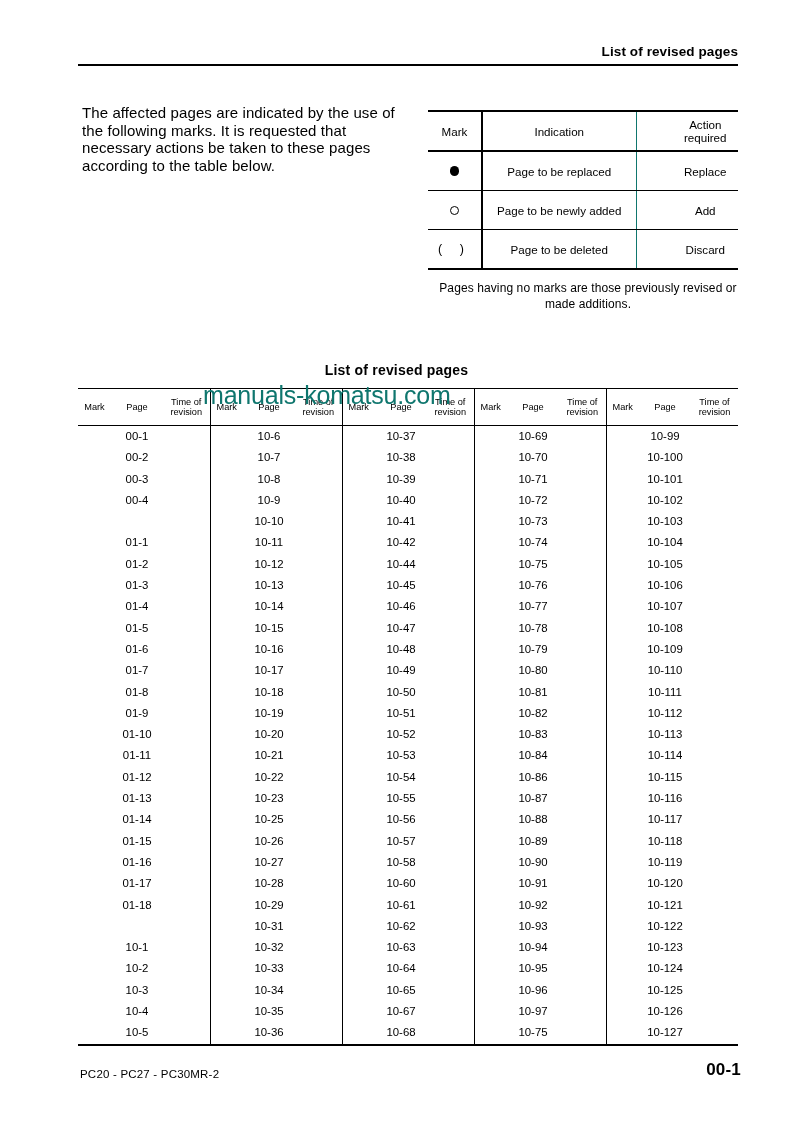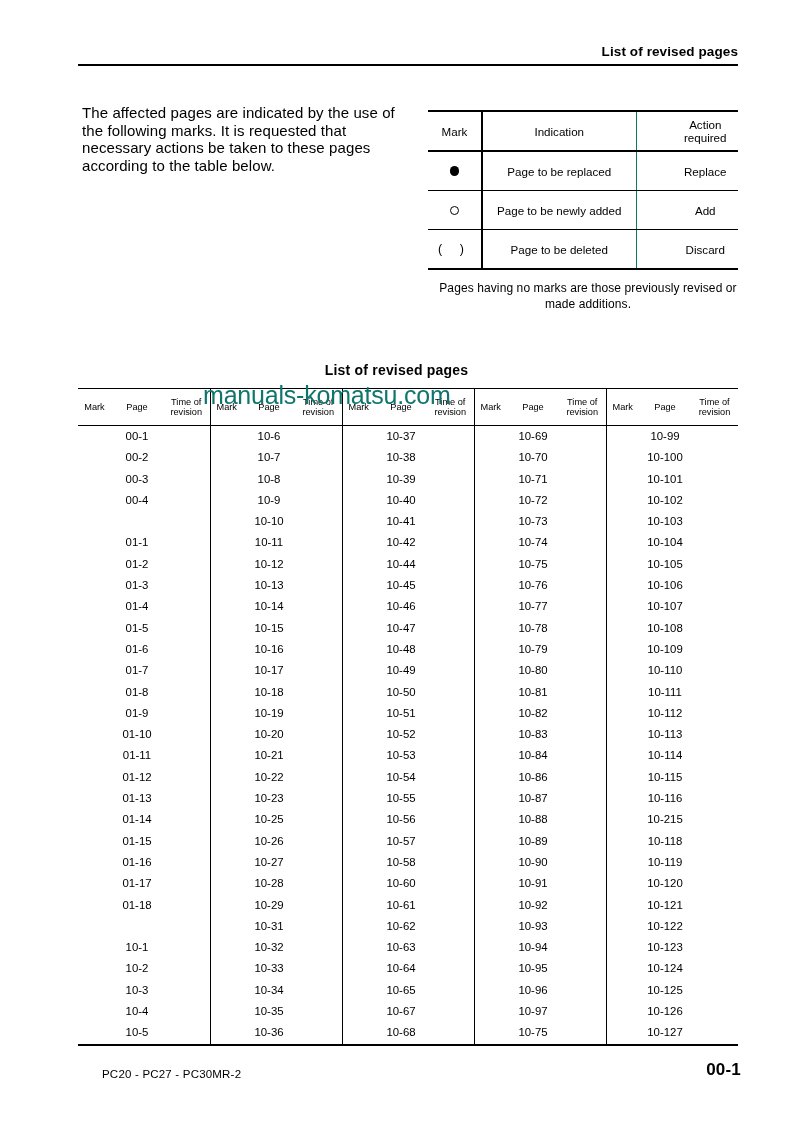--- a/index.html
+++ b/index.html
@@ -192,21 +192,20 @@
     pointer-events: none;
   }
 
   
   .footer-left {
     position: absolute;
     left: 80px;
     top: 1068px;
     font-size: 11.5px;
     letter-spacing: 0.2px;
-    margin-left: 22px;
   }
   .footer-right {
     position: absolute;
     right: 52px;
     top: 1060px;
     font-size: 17px;
     font-weight: bold;
     letter-spacing: 0.2px;
   }
 </style>
@@ -618,21 +617,21 @@
             <td class="grp-start">&nbsp;</td>
             <td>10-25</td>
             <td>&nbsp;</td>
             <td class="grp-start">&nbsp;</td>
             <td>10-56</td>
             <td>&nbsp;</td>
             <td class="grp-start">&nbsp;</td>
             <td>10-88</td>
             <td>&nbsp;</td>
             <td class="grp-start">&nbsp;</td>
-            <td>10-215</td>
+            <td>10-117</td>
             <td>&nbsp;</td>
           </tr>
           <tr>
             <td>&nbsp;</td>
             <td>01-15</td>
             <td>&nbsp;</td>
             <td class="grp-start">&nbsp;</td>
             <td>10-26</td>
             <td>&nbsp;</td>
             <td class="grp-start">&nbsp;</td>

